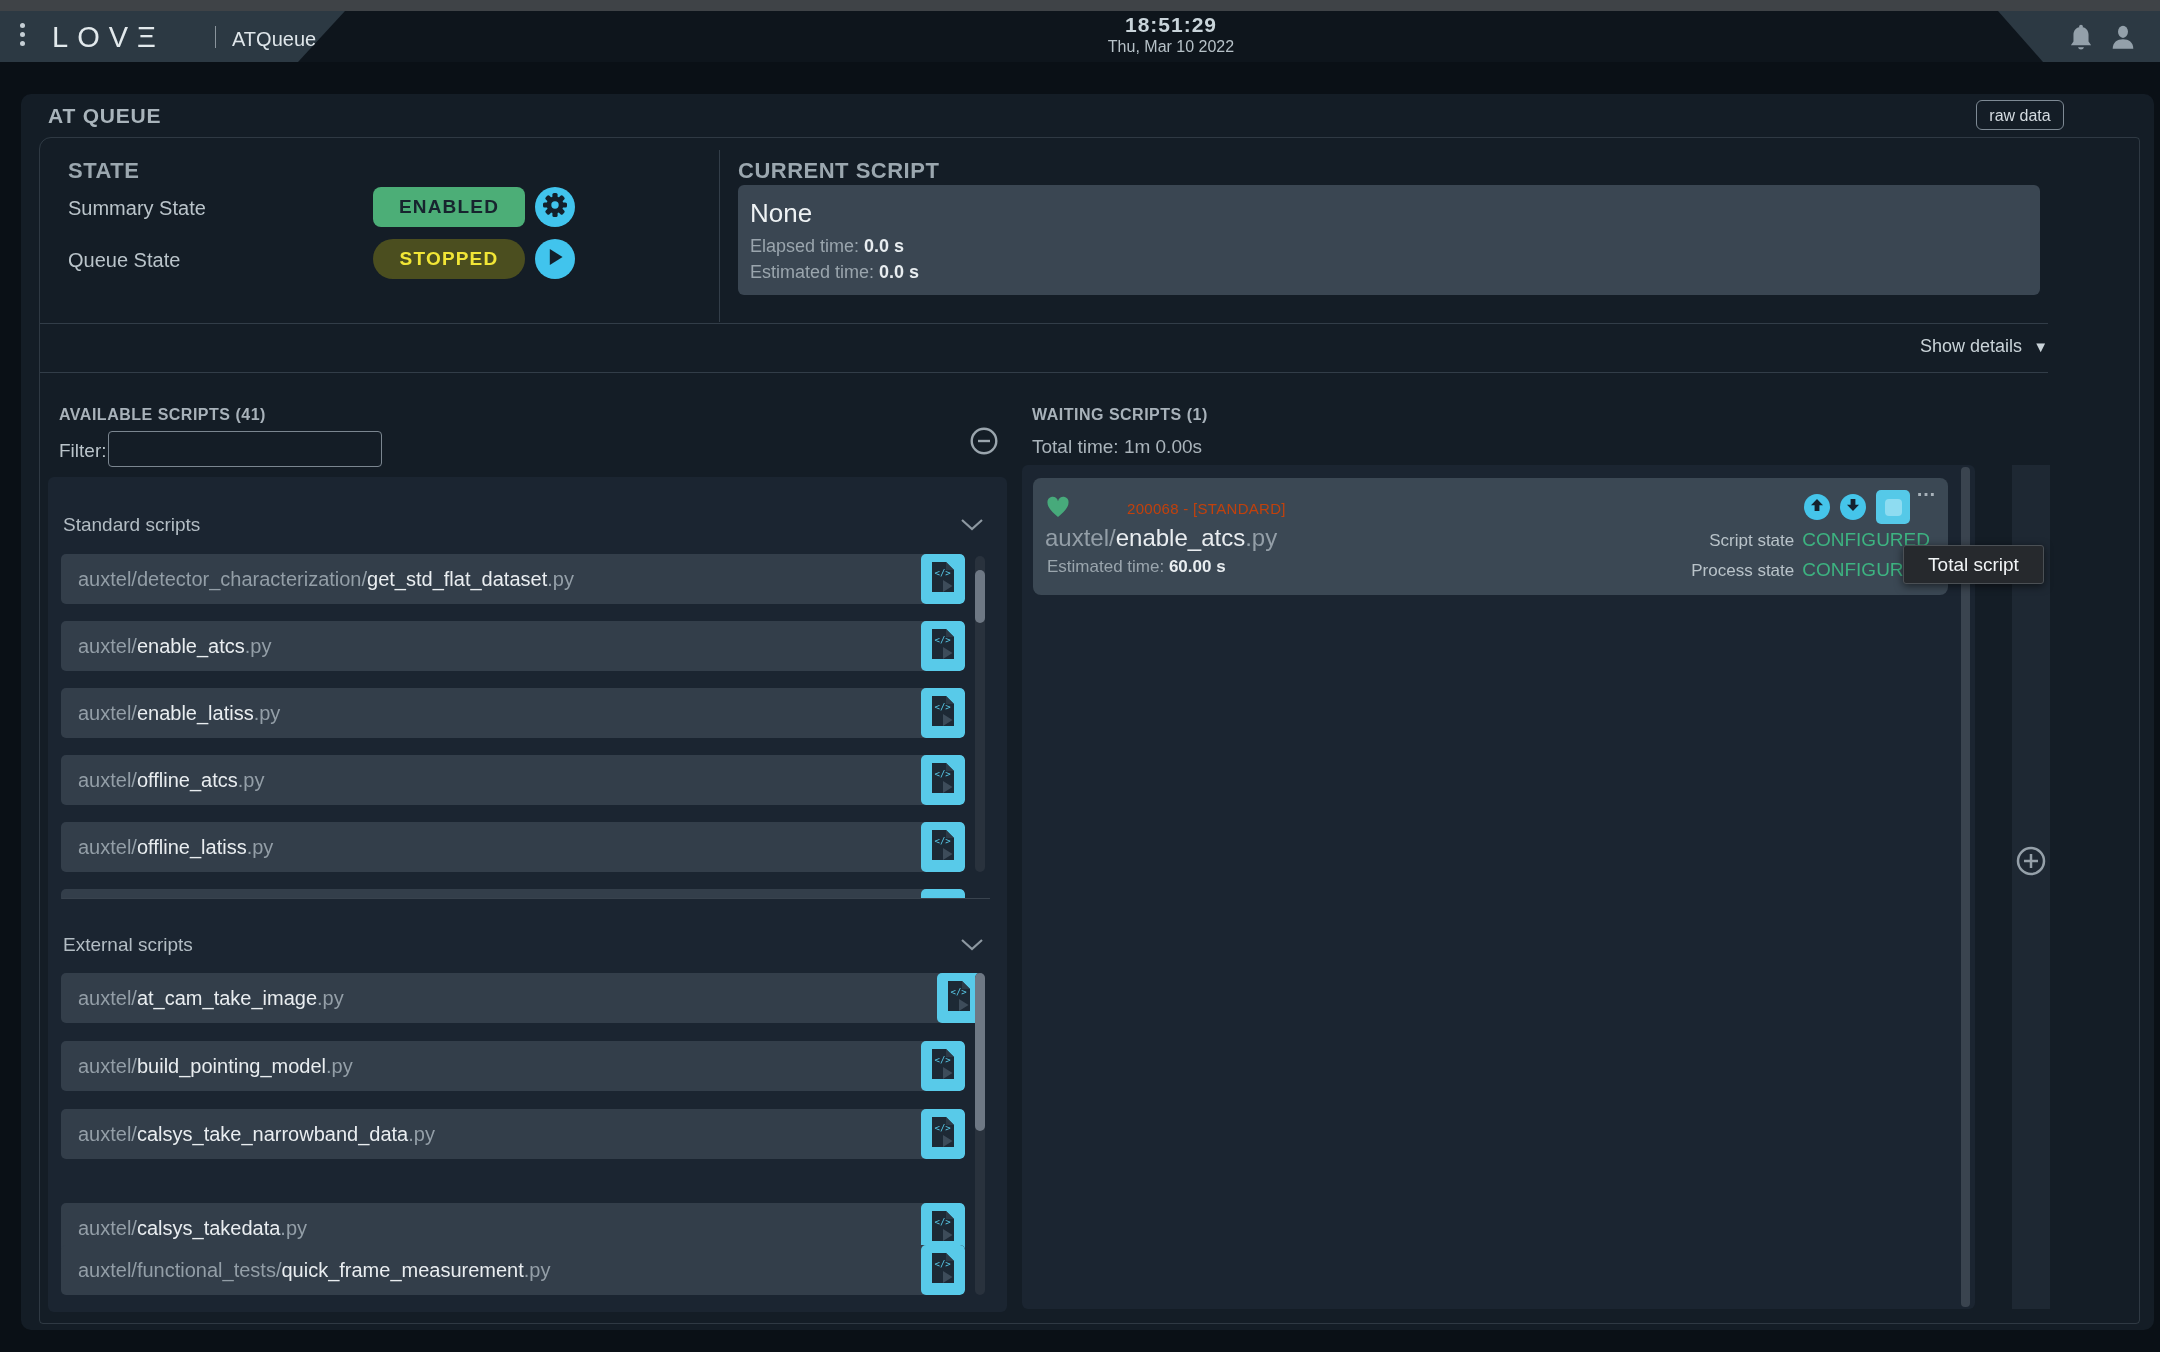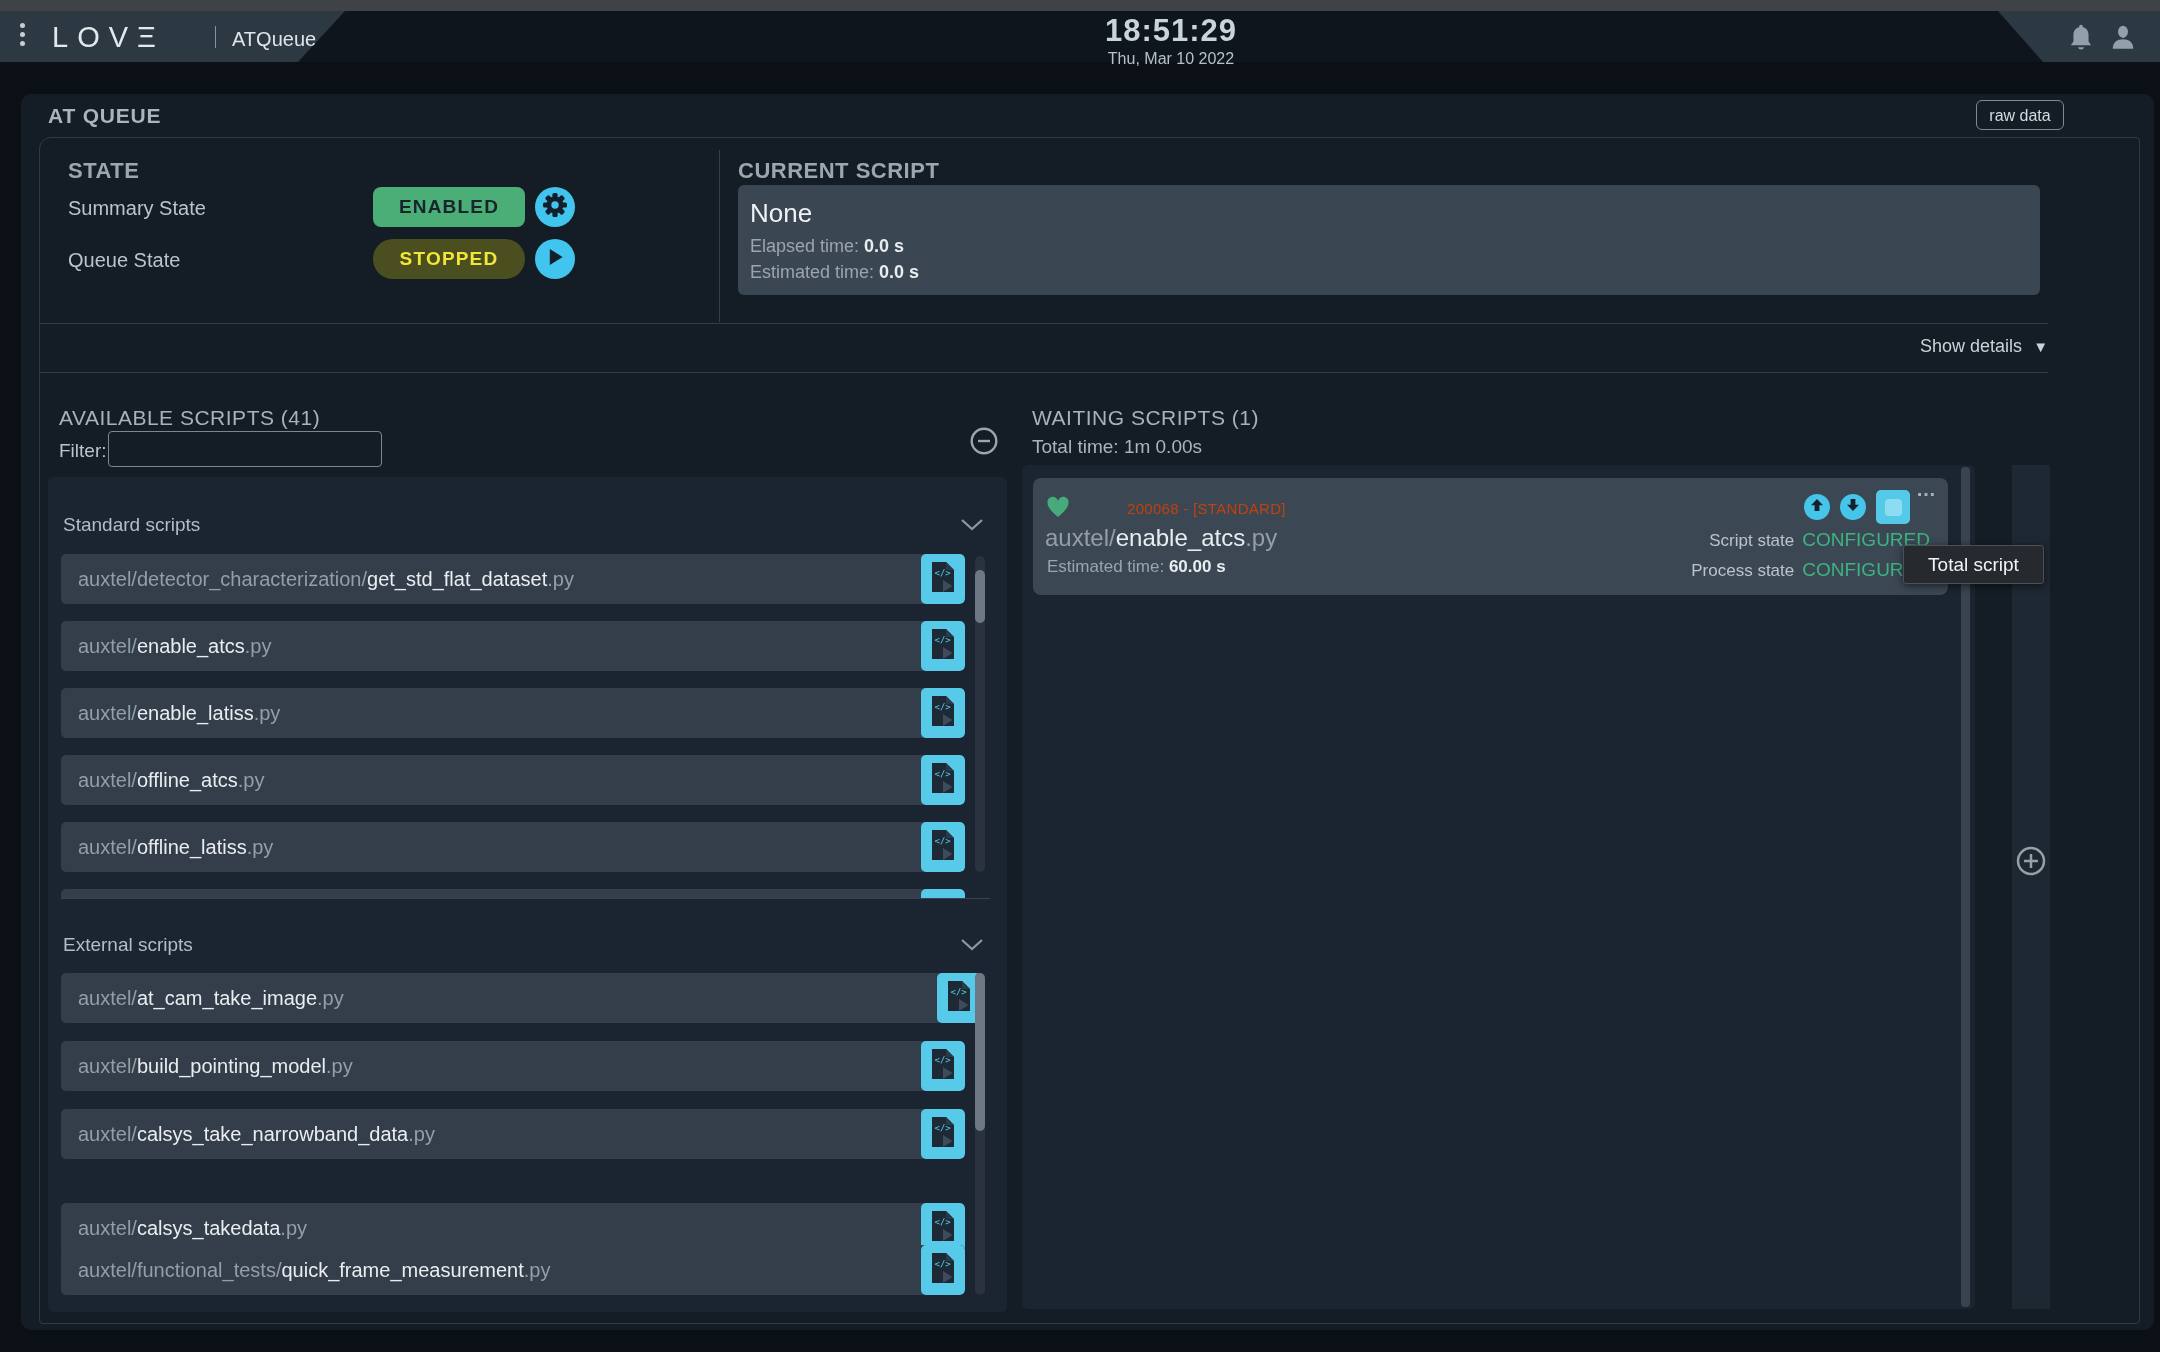--- a/index.html
+++ b/index.html
@@ -12,31 +12,31 @@
   .trap-left{left:0;top:11px;width:345px;height:51px;background:#2c3943;
              clip-path:polygon(0 0,345px 0,298px 51px,0 51px);}
   .trap-right{left:1998px;top:11px;width:162px;height:51px;background:#2c3943;
               clip-path:polygon(0 0,162px 0,162px 51px,45px 51px);}
   .kebab{left:20px;top:23px;width:6px;}
   .kebab i{display:block;width:5px;height:5px;border-radius:50%;background:#c6cfd5;margin:0 0 4px 0;}
   .logo{left:52px;top:21px;font-size:29px;letter-spacing:9px;color:#e2e9ec;font-weight:400;}
   .logo-div{left:215px;top:26px;width:1px;height:22px;background:#8a949c;}
   .appname{left:232px;top:28px;font-size:20px;color:#dfe6ea;}
   .clock{left:1021px;top:13px;width:300px;text-align:center;}
-  .clock .time{font-size:31px;font-weight:bold;letter-spacing:1px;color:#c9d4da;}
+  .clock .time{font-size:21px;font-weight:bold;letter-spacing:1px;color:#c9d4da;}
   .clock .date{font-size:16px;color:#b6c1c7;margin-top:1px;}
   
   .mainpanel{left:21px;top:94px;width:2133px;height:1236px;background:#141d26;border-radius:10px;}
   .page-title{left:48px;top:104px;font-size:21px;font-weight:bold;letter-spacing:.8px;color:#a9b4bb;}
   .rawdata{left:1976px;top:100px;width:88px;height:30px;border:1px solid #7e8a94;border-radius:6px;
            background:transparent;color:#d4dbe0;font-size:16px;line-height:28px;text-align:center;cursor:pointer;}
   .content-border{left:39px;top:137px;width:2099px;height:1185px;
                   border:1px solid rgba(127,142,155,.25);border-radius:12px 4px 4px 4px;}
   .h-section{font-size:22px;font-weight:bold;letter-spacing:.5px;color:#9ba7af;}
-  .h-col{font-size:21px;font-weight:normal;letter-spacing:.5px;color:#a8b2ba;}
+  .h-col{font-size:16px;font-weight:bold;letter-spacing:.5px;color:#a8b2ba;}
   .lbl{font-size:20px;color:#bac4ca;}
   .badge{width:152px;height:40px;text-align:center;line-height:40px;font-size:19px;font-weight:bold;letter-spacing:1.2px;}
   .badge-enabled{left:373px;top:187px;background:#4cae77;color:#17242e;border-radius:8px;}
   .badge-stopped{left:373px;top:239px;background:#4b4e1f;color:#f2e636;border-radius:20px;}
   .circle-btn{width:40px;height:40px;border-radius:50%;background:#41c4ed;display:flex;align-items:center;justify-content:center;cursor:pointer;}
   .vdivider{left:719px;top:150px;width:1px;height:172px;background:#333e49;}
   .hline{height:1px;background:#323d48;}
   .cs-card{left:738px;top:185px;width:1302px;height:110px;background:#3a4652;border-radius:6px;}
   .cs-none{left:750px;top:198px;font-size:26px;color:#eef2f4;}
   .kv{font-size:18px;color:#9aa5ad;}

